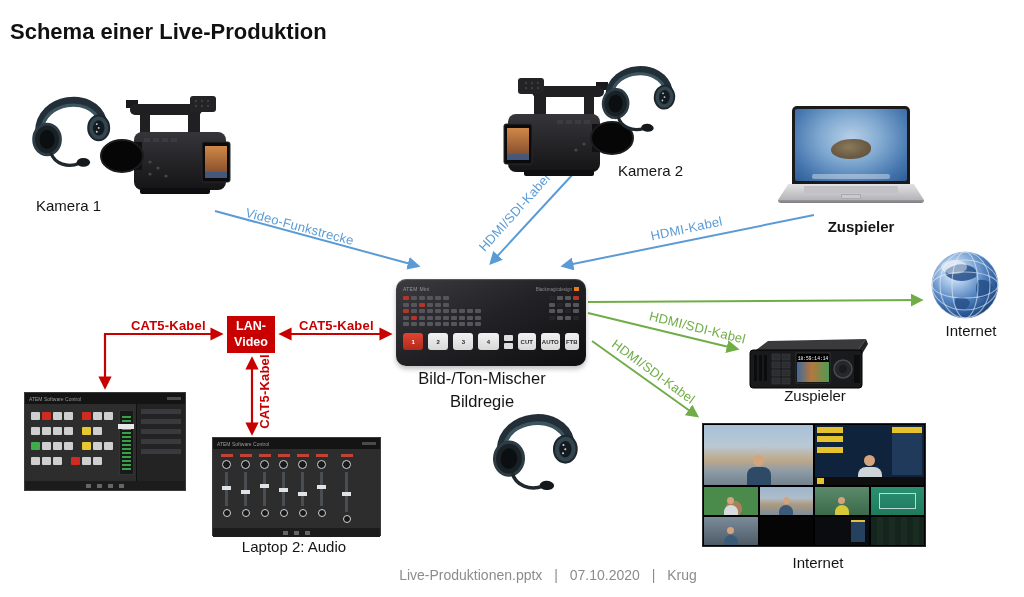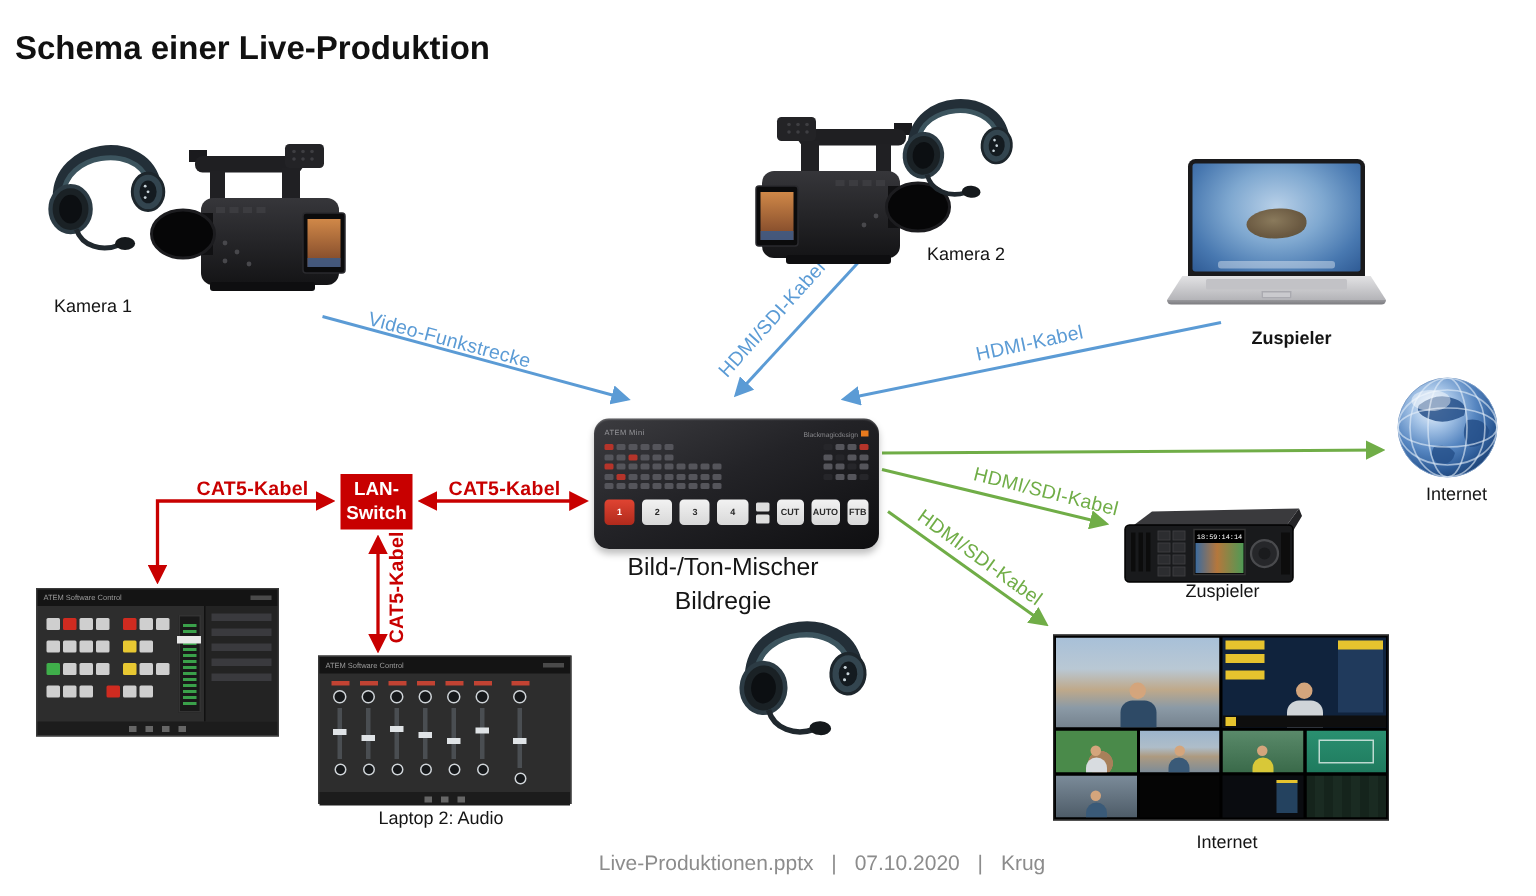--- a/index.html
+++ b/index.html
@@ -1,20 +1,20 @@
 <!DOCTYPE html>
 <html><head>
 <meta charset="utf-8">
 <style>
   html,body{margin:0;padding:0;background:#fff;}
   .slide{position:relative;width:1024px;height:597px;background:#ffffff;overflow:hidden;
          font-family:"Liberation Sans",sans-serif;color:#151515;}
   
   .title{position:absolute;left:10px;top:4px;font-size:22px;font-weight:700;color:#111;}
-  .nlabel{position:absolute;font-size:12px;color:#151515;white-space:nowrap;}
+  .nlabel{position:absolute;font-size:15px;color:#151515;white-space:nowrap;}
   .center{text-align:center;}
   .alabel{position:absolute;font-size:13px;white-space:nowrap;letter-spacing:.2px;}
   .lb{color:#5B9BD5;} .lg{color:#70AD47;} .lr{color:#C80000;font-weight:600;}
   .footer{position:absolute;left:72px;width:952px;top:567px;text-align:center;
           font-size:14px;color:#8c8c8c;}
   .footer span{margin:0 4px;}
   .arrows{position:absolute;left:0;top:0;}
   
   .lanswitch{position:absolute;left:227px;top:316px;width:48px;height:37px;background:#C80000;
              color:#fff;font-size:12.5px;font-weight:600;line-height:1.25;display:flex;
@@ -435,21 +435,21 @@
       <circle cx="76" cy="48" r="1" fill="#c8d4da"></circle>
       <circle cx="74" cy="52" r="1" fill="#c8d4da"></circle>
     <ellipse cx="22" cy="60" rx="14" ry="16" fill="#1a2125" stroke="#2c3b44" stroke-width="3"></ellipse>
     <ellipse cx="22" cy="60" rx="8" ry="10" fill="#0c0f12"></ellipse>
     <path d="M26,74 C30,86 44,90 56,85" stroke="#20282e" stroke-width="3.5" fill="none"></path>
     <ellipse cx="60" cy="84" rx="7" ry="4.5" fill="#15191c"></ellipse>
   </svg>
 
   <div class="lanswitch">
     <span>LAN-</span>
-    <span>Switch</span>
+    <span>Video</span>
   </div>
 
   <div class="shot shot1">
     <div class="shotbar">
       <span class="shotbar-title">ATEM Software Control</span>
       <span class="shotbar-dots"></span>
     </div>
     <div class="s1body">
       <div class="s1main">
         <div class="brow">

